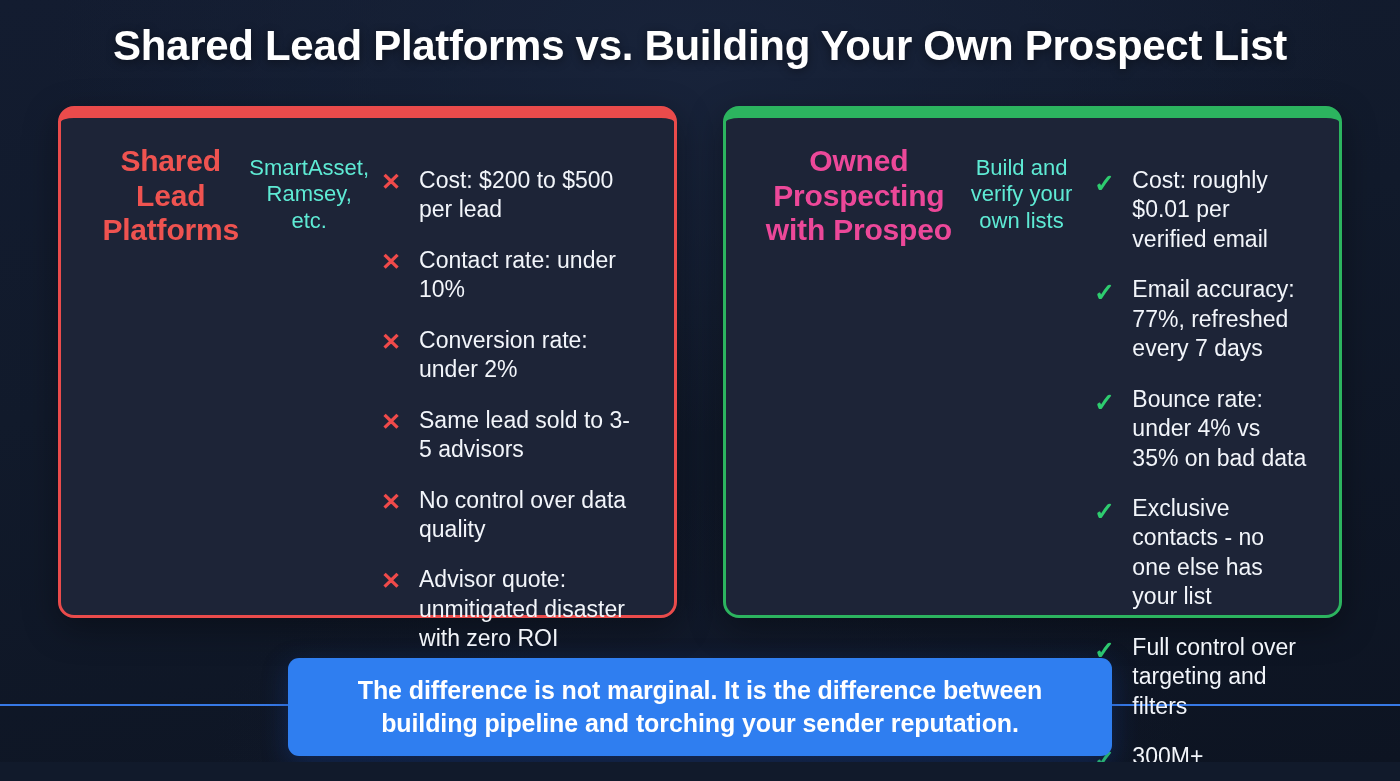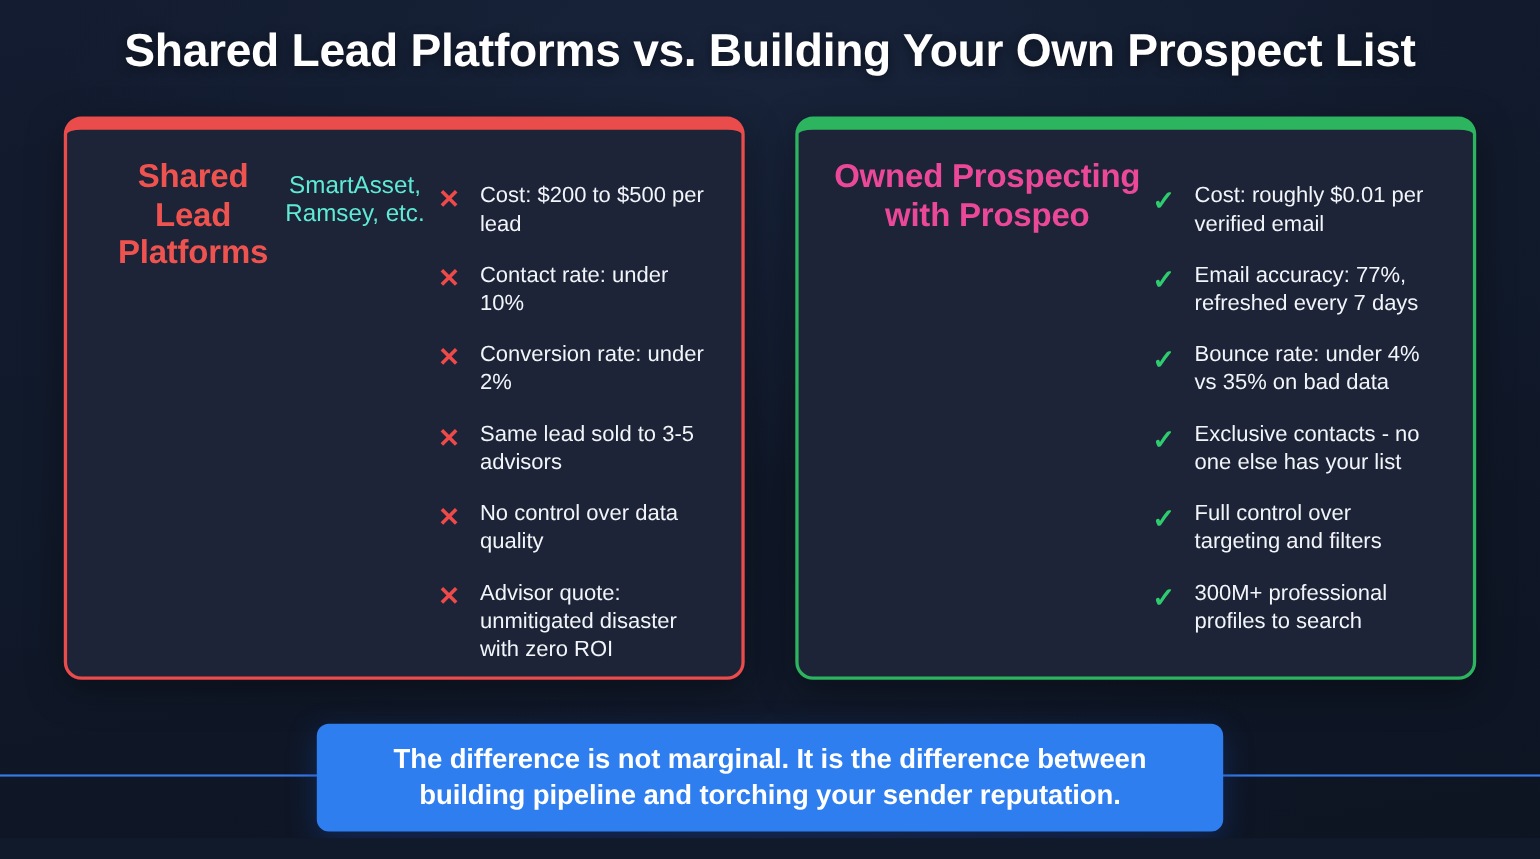--- a/index.html
+++ b/index.html
@@ -126,21 +126,21 @@
     line-height: 1.28;
     font-size: 24px;
     font-weight: 700;
     text-align: center;
     margin-top: 1px;
   }
   .mark.x { color: #ef4a4a; }
   .mark.check { color: #2ecc6f; font-size: 25px; }
 
   .feature-text {
-    font-size: 20px;
+    font-size: 23px;
     line-height: 1.28;
     color: #f2f5fa;
     font-weight: 400;
   }
 
   
   .banner {
     position: absolute;
     left: 288px;
     top: 658px;
@@ -202,20 +202,21 @@
         </li>
         <li class="feature-item">
           <span class="mark x">✕</span>
           <span class="feature-text">Advisor quote: unmitigated disaster with zero ROI</span>
         </li>
       </ul>
     </section>
 
     <section class="card pos">
       <h2 class="card-title">Owned Prospecting with Prospeo</h2>
+      <p class="card-sub">Build and verify your own lists</p>
       <div class="divider"></div>
       <ul class="feature-list">
         <li class="feature-item">
           <span class="mark check">✓</span>
           <span class="feature-text">Cost: roughly $0.01 per verified email</span>
         </li>
         <li class="feature-item">
           <span class="mark check">✓</span>
           <span class="feature-text">Email accuracy: 77%, refreshed every 7 days</span>
         </li>

